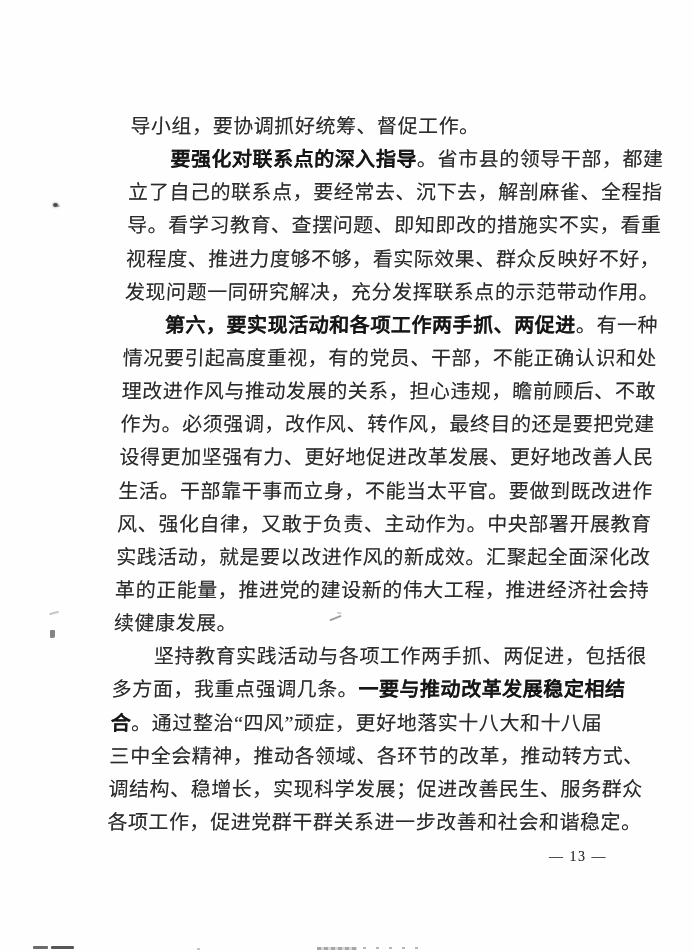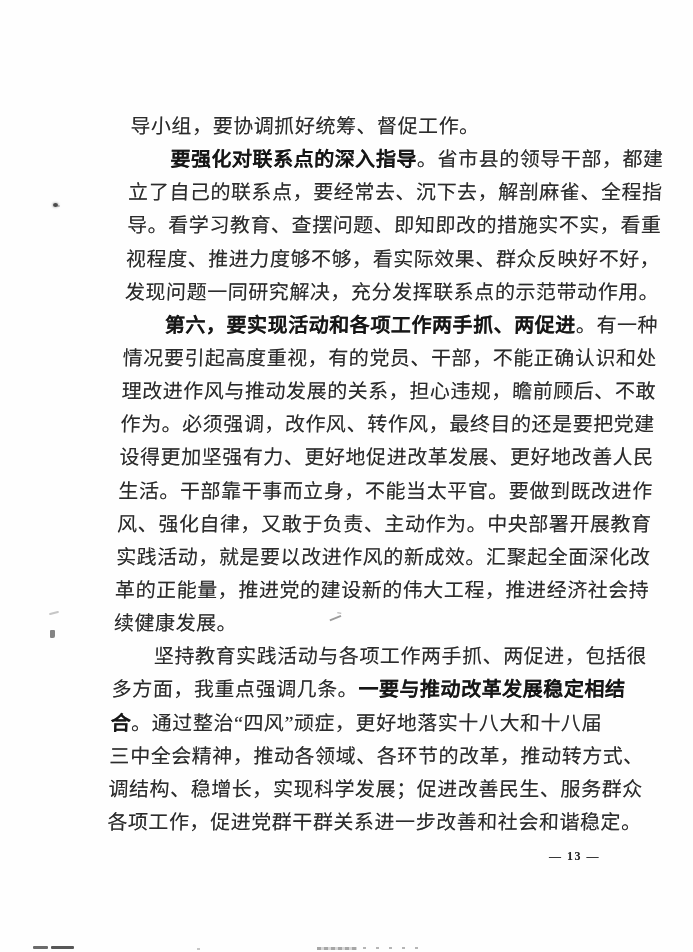--- a/index.html
+++ b/index.html
@@ -39,27 +39,26 @@
     font-family: "Liberation Sans", sans-serif;
     font-weight: 700;
     color: #161616;
     text-shadow: 0 0 0.6px rgba(0,0,0,0.55);
   }
   .page-number {
     position: absolute;
     left: 549px;
     top: 849px;
     width: 80px;
-    font-size: 12px;
+    font-size: 14px;
     letter-spacing: 1.5px;
     color: #262626;
     font-family: "Liberation Serif", serif;
     text-shadow: 0 0 0.5px rgba(40,40,40,0.4);
     white-space: nowrap;
-    font-weight: bold;
   }
   
   .artifact { position: absolute; }
   .speck-1 {
     left: 53px; top: 203px; width: 5px; height: 4px;
     background: #4a4a4a; border-radius: 50%;
     box-shadow: 0 0 2px 1px rgba(130,130,130,0.35), 3px 1px 0 -1px rgba(120,120,120,0.5);
   }
   .speck-2 {
     left: 49px; top: 612px; width: 10px; height: 2px;

